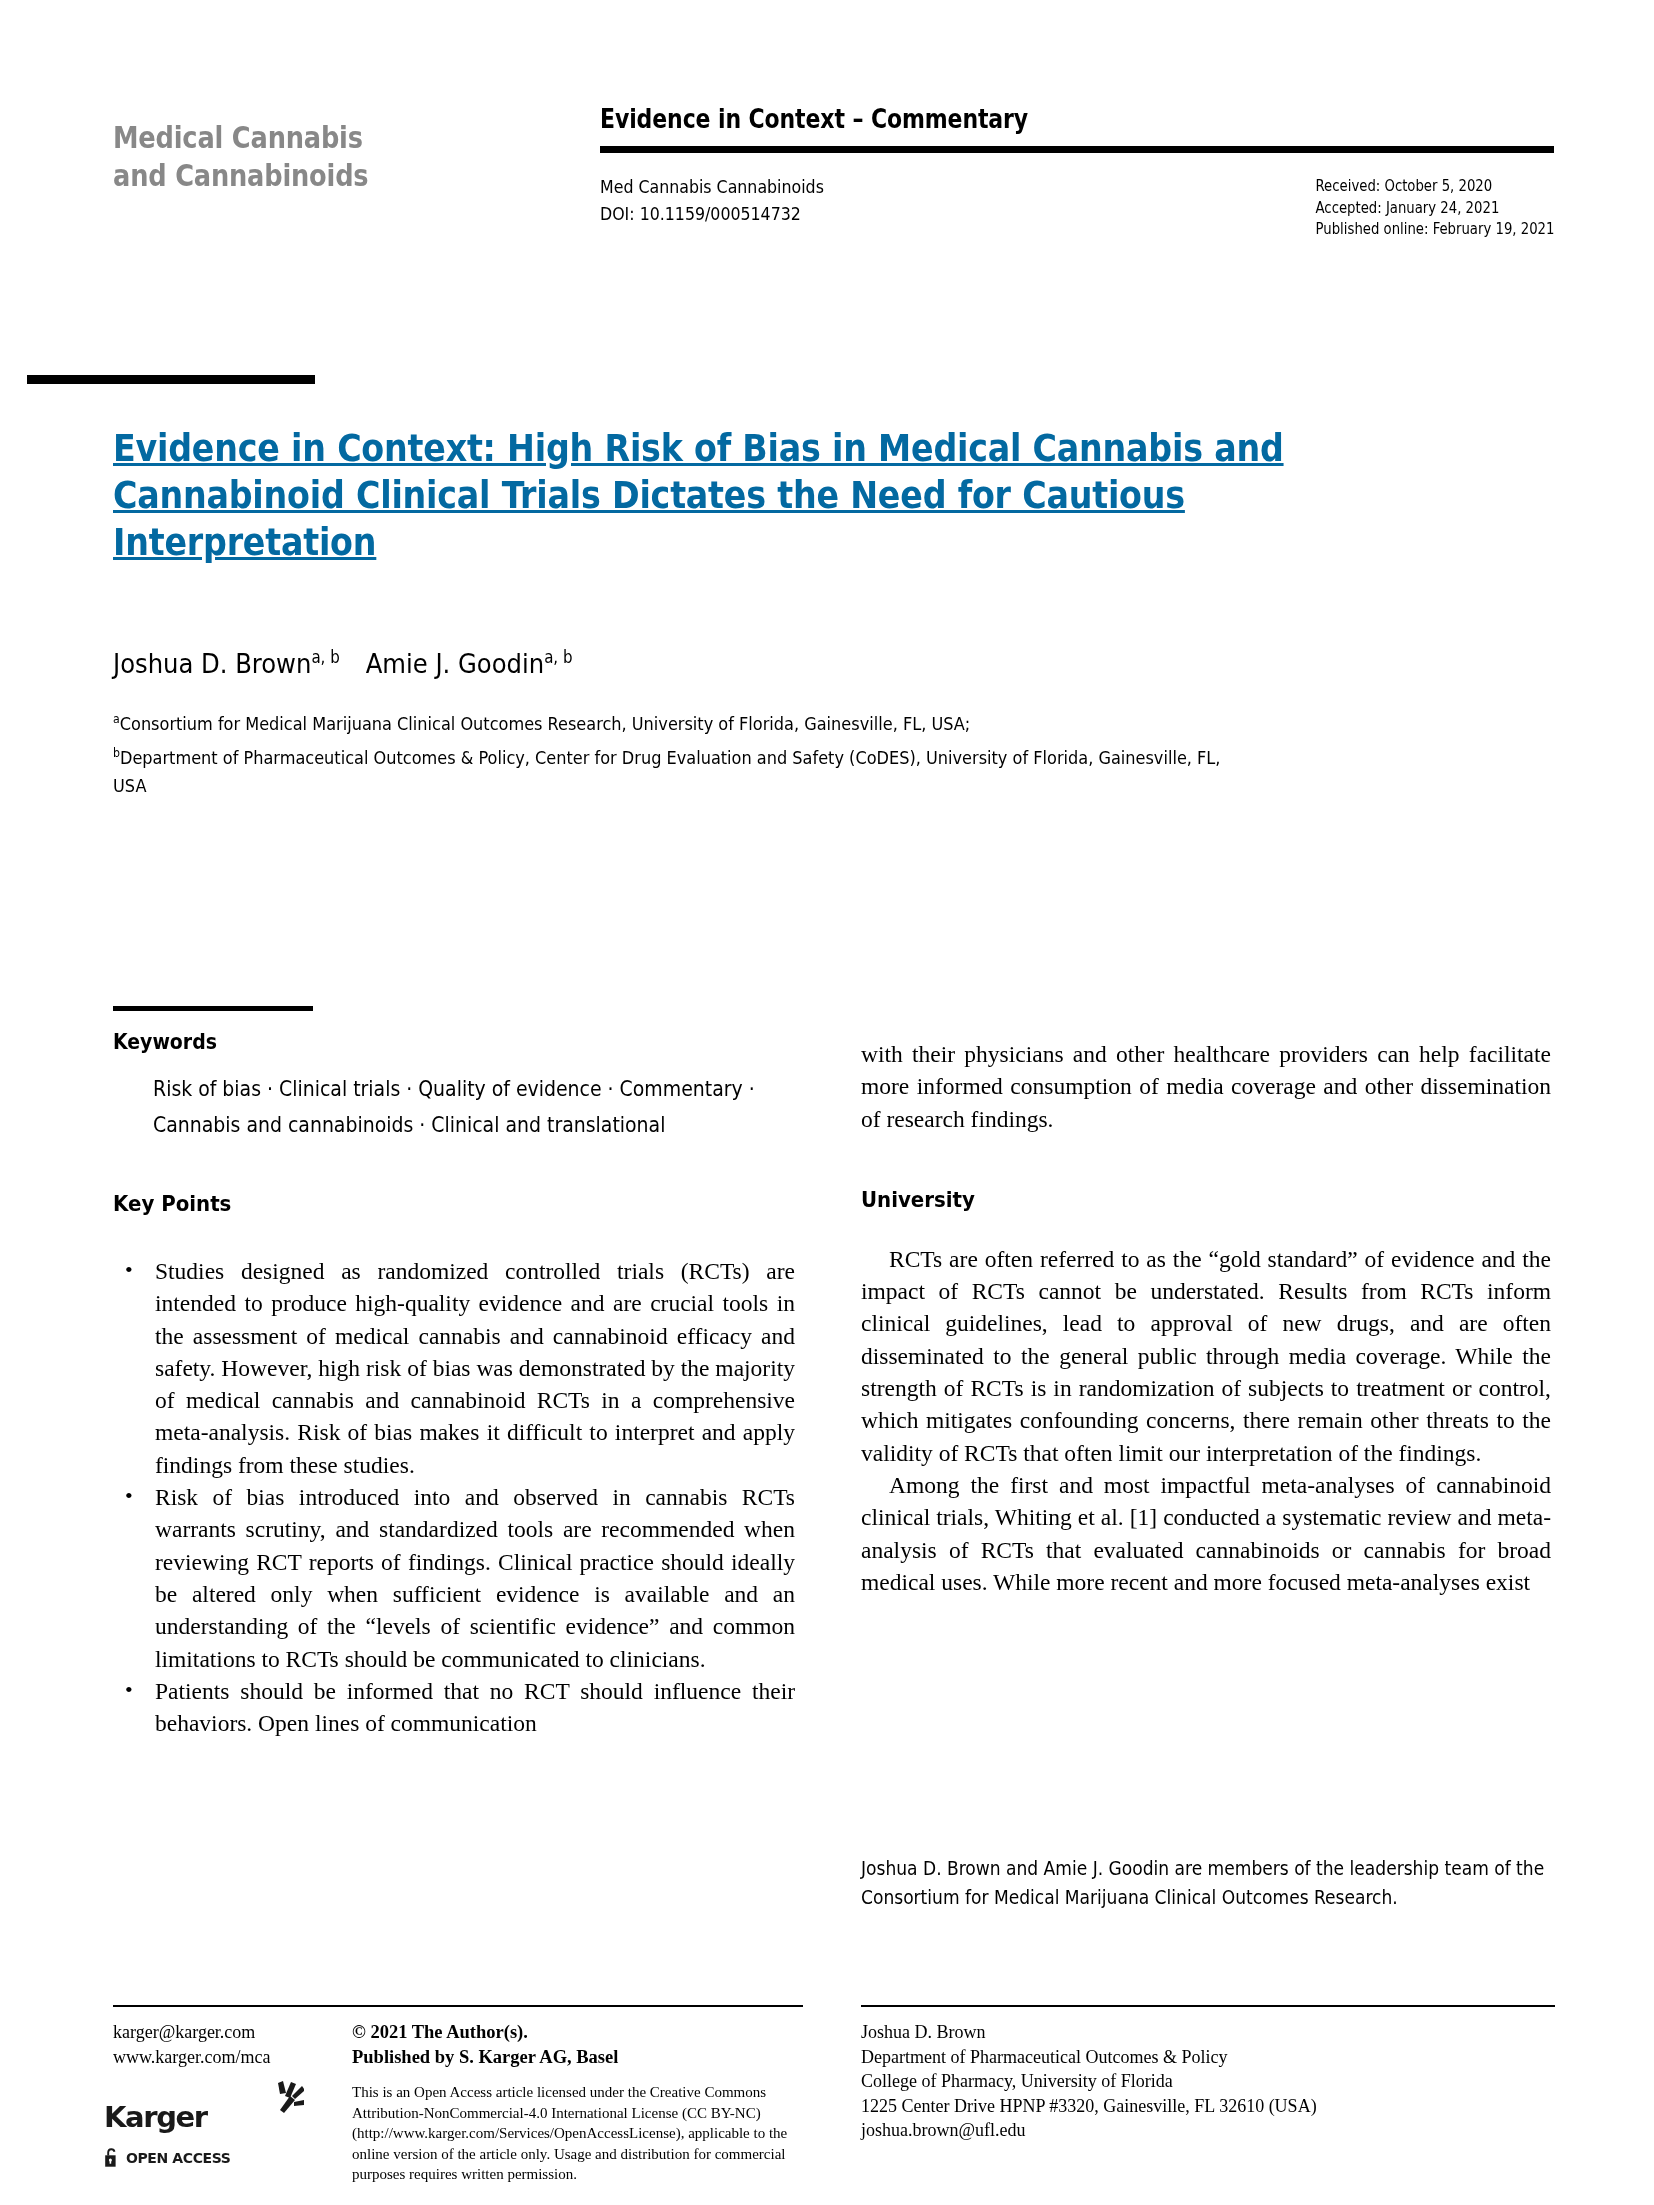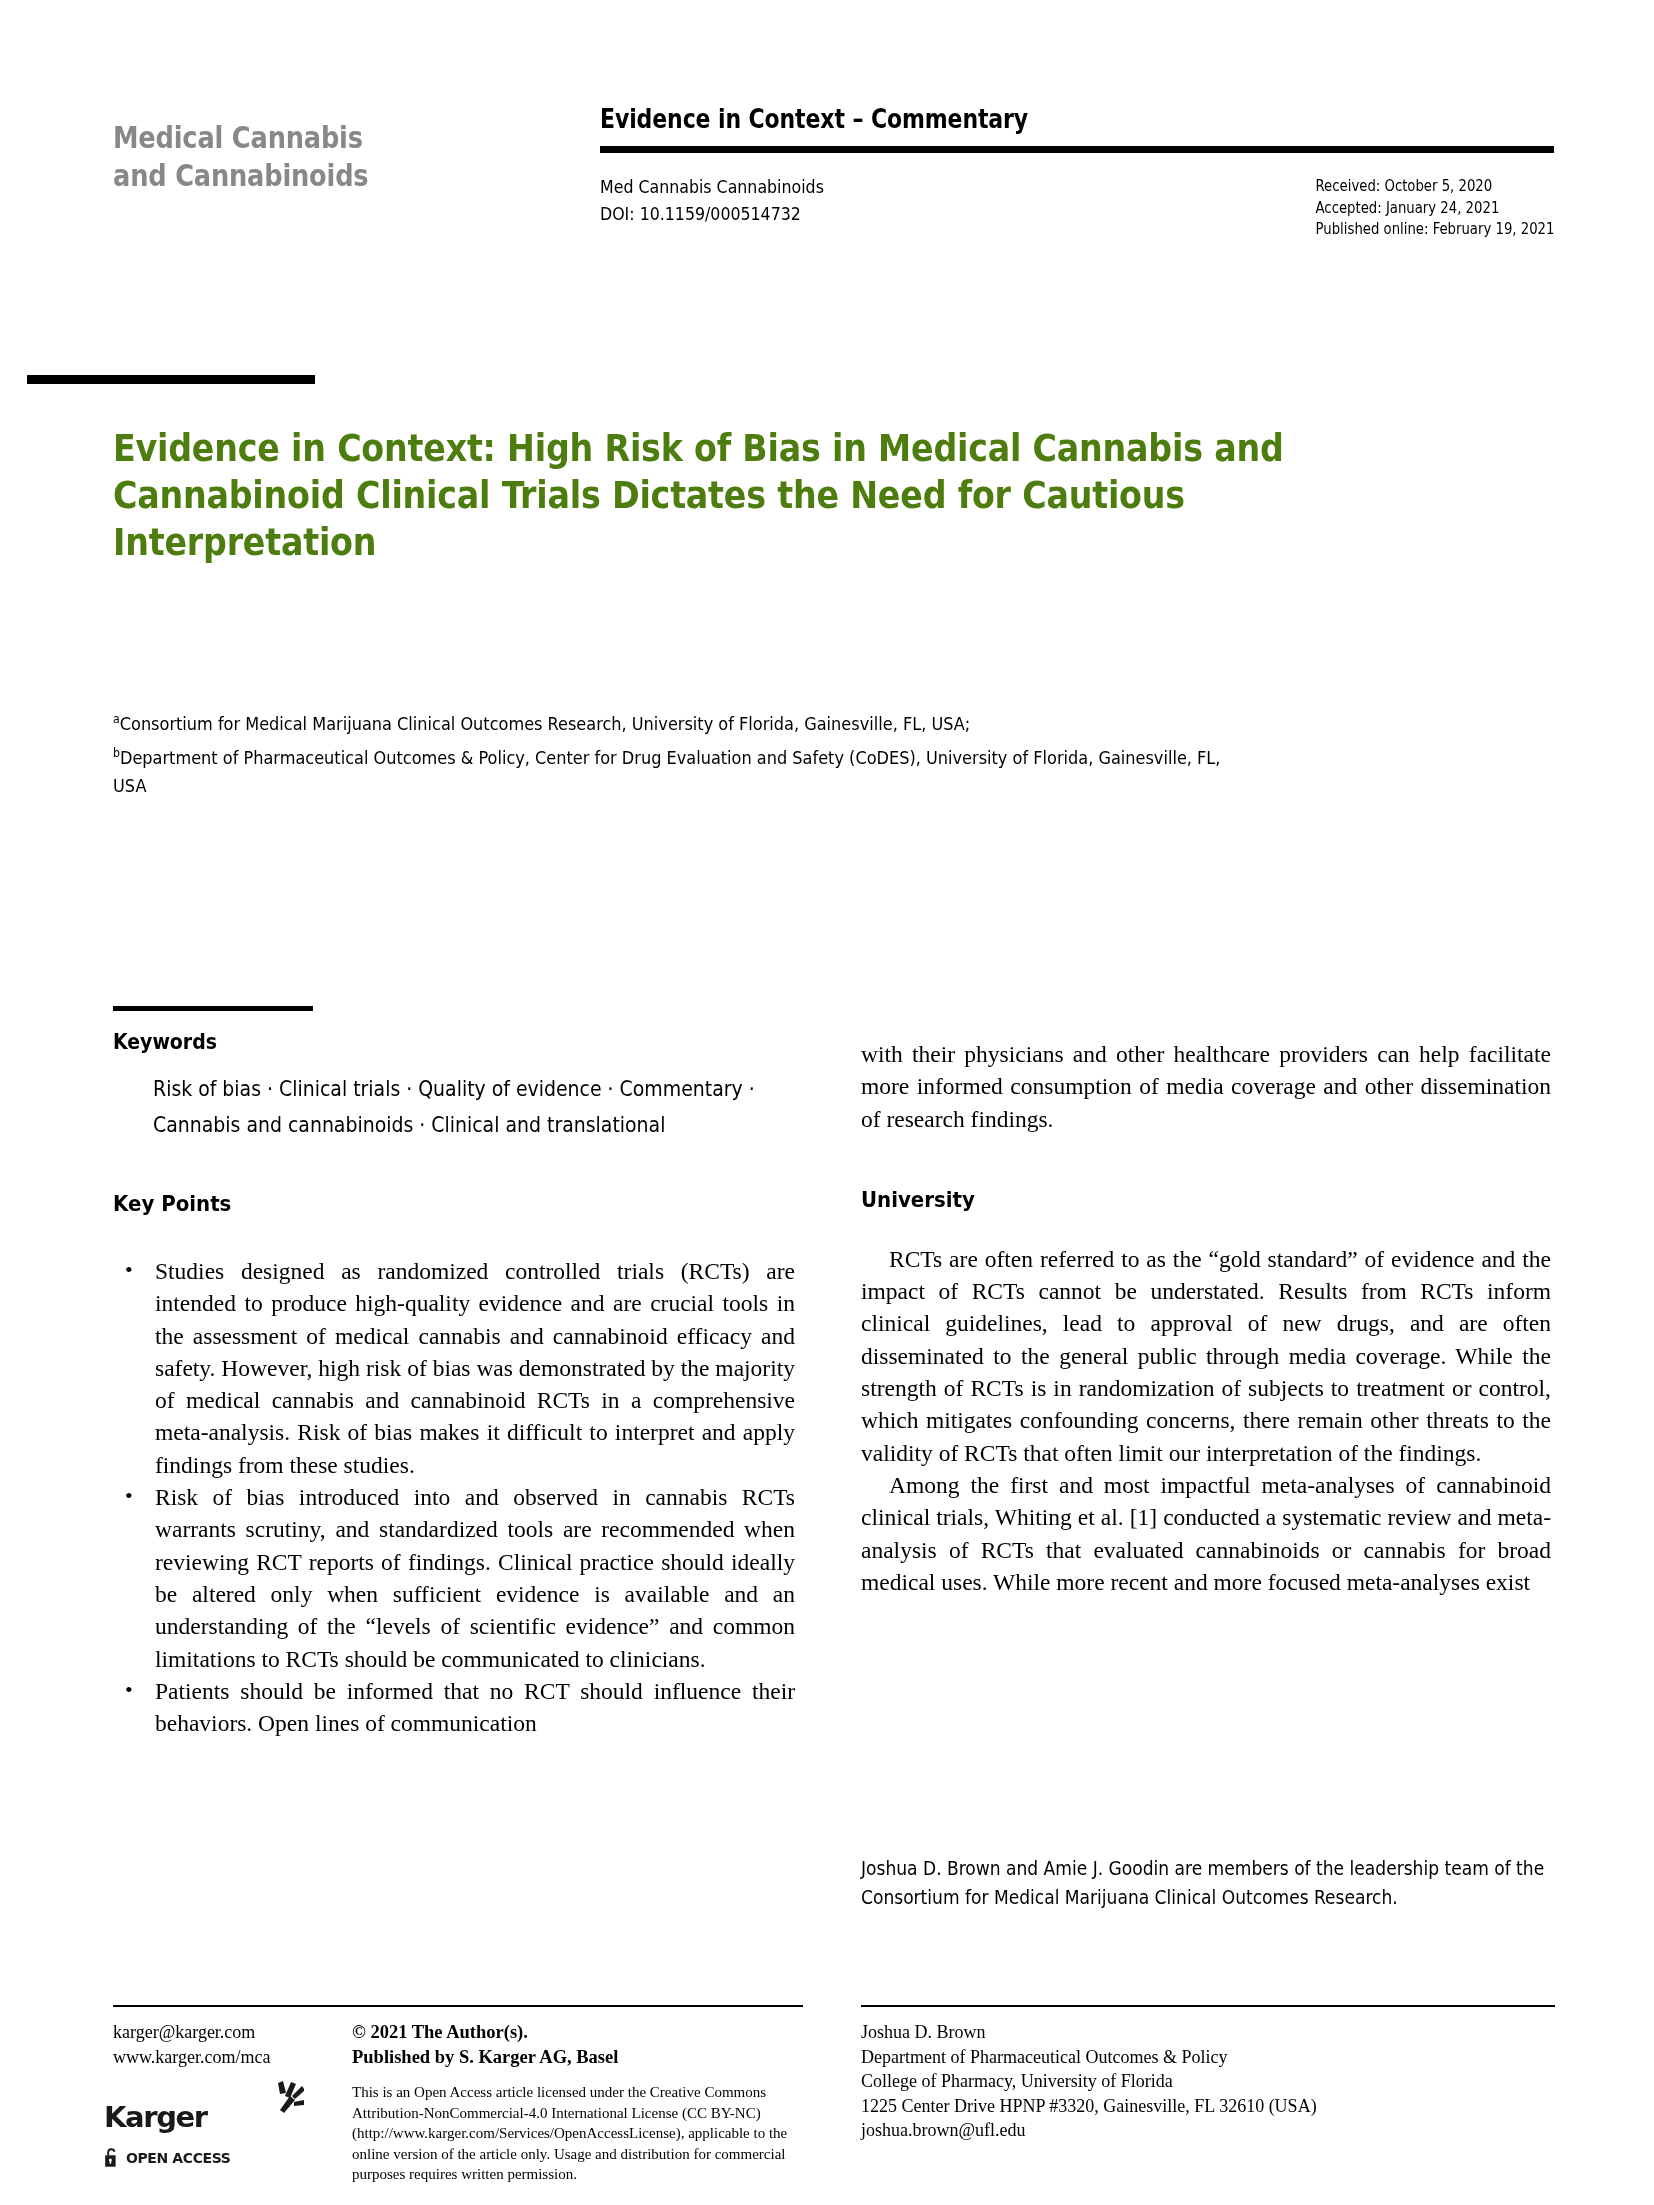--- a/index.html
+++ b/index.html
@@ -100,21 +100,22 @@
   .article-title {
     position: absolute;
     left: 113px;
     top: 400px;
     width: 1260px;
     font-family: "DejaVu Sans Condensed", "Liberation Sans Narrow", "Liberation Sans", sans-serif;
     font-weight: bold;
     font-size: 37px;
     line-height: 47px;
     letter-spacing: -0.2px;
-    color: #4d7c0f;
+    color: #0369a1;
+    text-decoration: underline;
   }
   .authors {
     position: absolute;
     left: 113px;
     top: 640px;
     width: 1260px;
     font-family: "DejaVu Sans Condensed", "Liberation Sans Narrow", "Liberation Sans", sans-serif;
     font-size: 27px;
     line-height: 34px;
     color: #000000;
@@ -348,20 +349,23 @@
         <div>Received: October 5, 2020</div>
         <div>Accepted: January 24, 2021</div>
         <div>Published online: February 19, 2021</div>
       </div>
     </div>
   </div>
 
   <div class="title-rule"></div>
   <h1 class="article-title">Evidence in Context: High Risk of Bias in Medical Cannabis and Cannabinoid Clinical Trials Dictates the Need for Cautious Interpretation</h1>
 
+  <div class="authors">
+    <span>Joshua D. Brown</span><sup>a, b</sup><span class="sep"></span><span>Amie J. Goodin</span><sup>a, b</sup>
+  </div>
 
   <div class="affiliations">
     <sup>a</sup><span>Consortium for Medical Marijuana Clinical Outcomes Research, University of Florida, Gainesville, FL, USA;</span>
     <br>
     <sup>b</sup><span>Department of Pharmaceutical Outcomes &amp; Policy, Center for Drug Evaluation and Safety (CoDES), University of Florida, Gainesville, FL, USA</span>
   </div>
 
   <div class="col-left">
     <div class="kw-rule"></div>
     <div class="kw-heading">Keywords</div>

